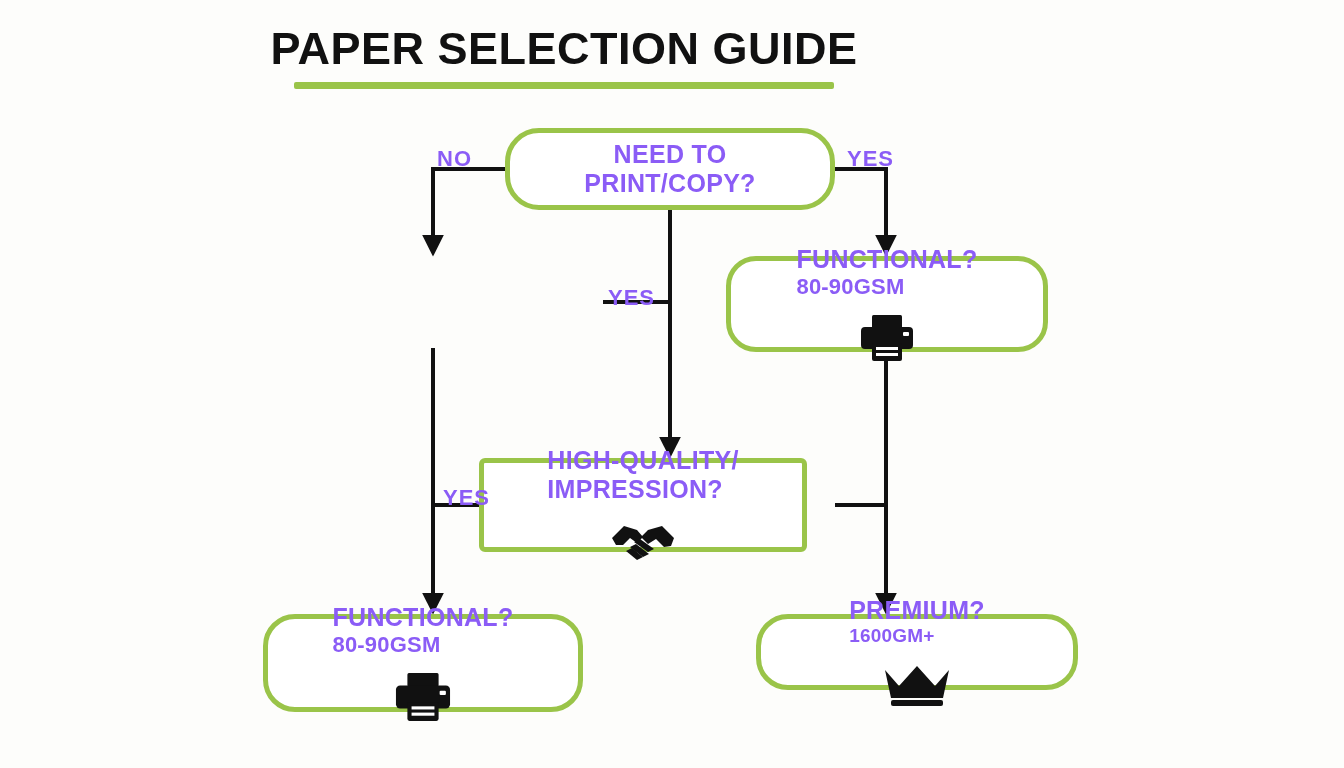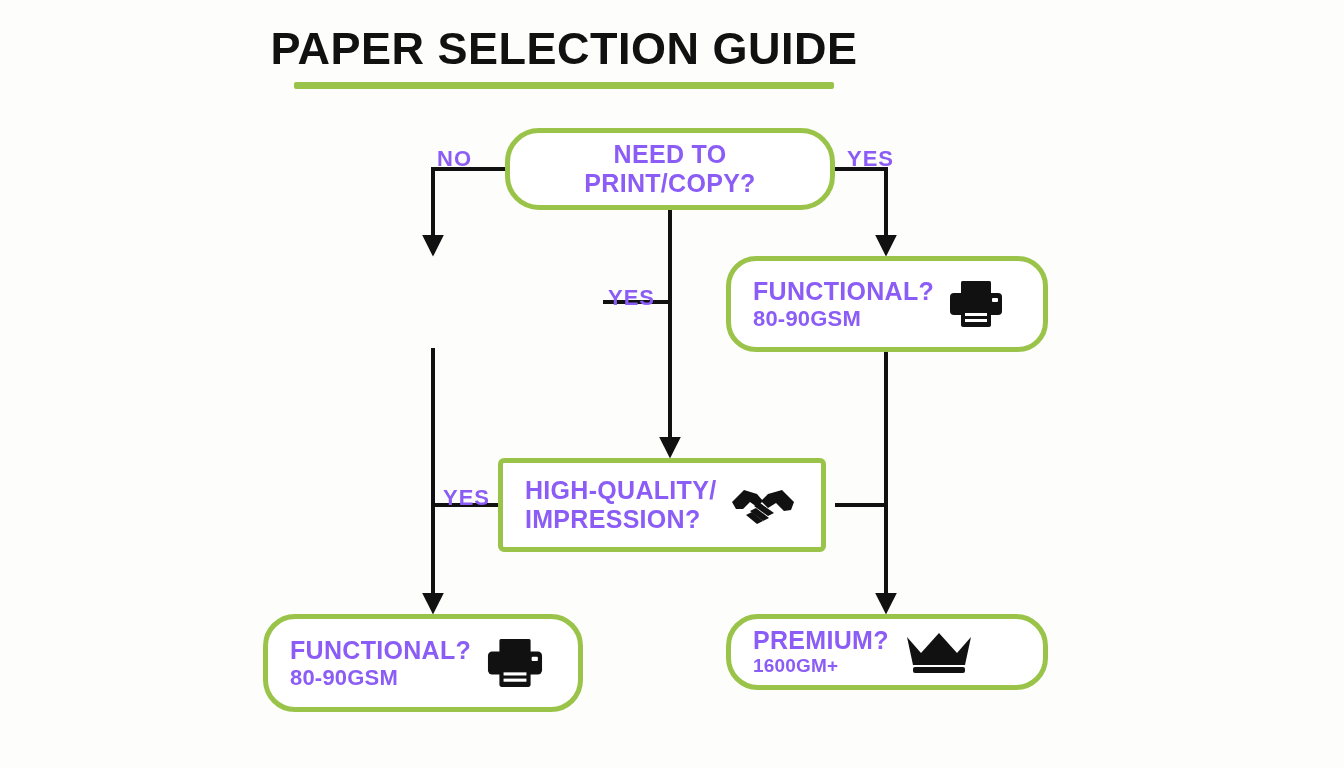--- a/index.html
+++ b/index.html
@@ -79,32 +79,32 @@
   #node-root        { left: 505px; top: 128px;  width: 330px; height: 82px; }
   #node-root .node-text        { font-size: 25px; }
 
   #node-presentation{ left: 263px; top: 256px;  width: 340px; height: 92px; border-radius: 40px; }
   #node-presentation .node-text{ font-size: 25px; }
 
   #node-functional-top { left: 726px; top: 256px; width: 322px; height: 96px; border-radius: 30px; }
   #node-functional-top .node-text { font-size: 25px; }
   #node-functional-top .node-sub  { font-size: 22px; }
 
-  #node-highquality { left: 498px; top: 458px;  width: 328px; height: 94px; border-radius: 6px; }
+  #node-highquality { left: 479px; top: 458px;  width: 328px; height: 94px; border-radius: 6px; }
   #node-highquality .node-text { font-size: 25px; }
 
   #node-functional-bottom { left: 263px; top: 614px; width: 320px; height: 98px; border-radius: 32px; }
   #node-functional-bottom .node-text { font-size: 25px; }
   #node-functional-bottom .node-sub  { font-size: 22px; }
 
-  #node-premium     { left: 726px; top: 614px;  width: 322px; height: 76px; border-radius: 32px; }
+  #node-premium     { left: 756px; top: 614px;  width: 322px; height: 76px; border-radius: 32px; }
   #node-premium .node-text { font-size: 25px; }
   #node-premium .node-sub  { font-size: 19px; }
 
-  .node-left { justify-content: flex-start; text-align: left; }
+  .node-left { justify-content: flex-start; text-align: left; flex-direction: column; }
   .node-center { justify-content: center; text-align: center; }
 
   
   .icon {
     flex: 0 0 auto;
     line-height: 0;
   }
 
   
   .edge-label {

